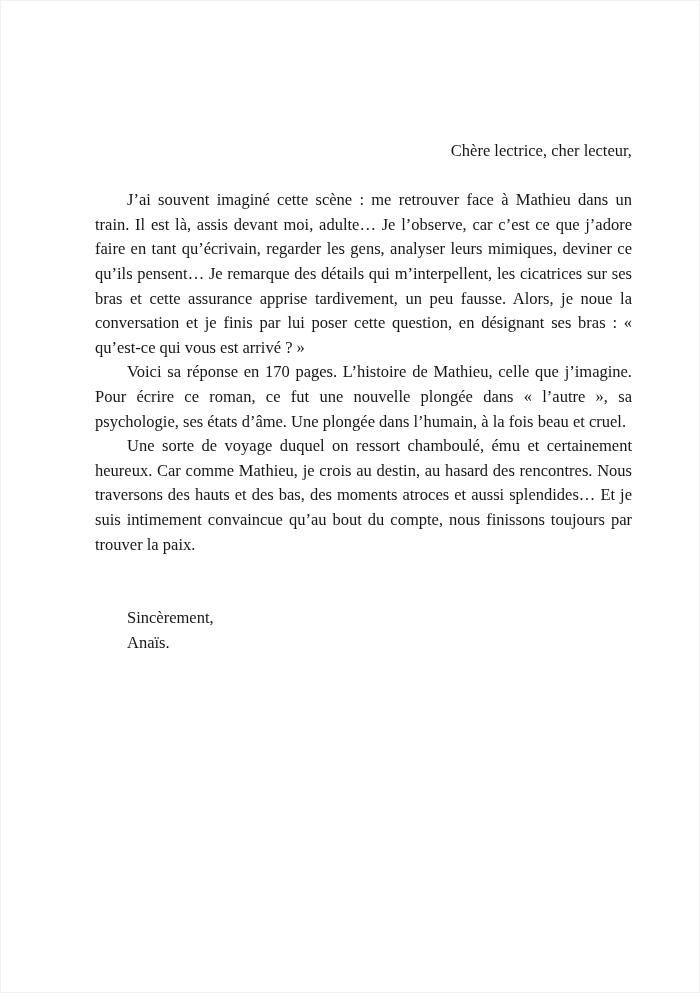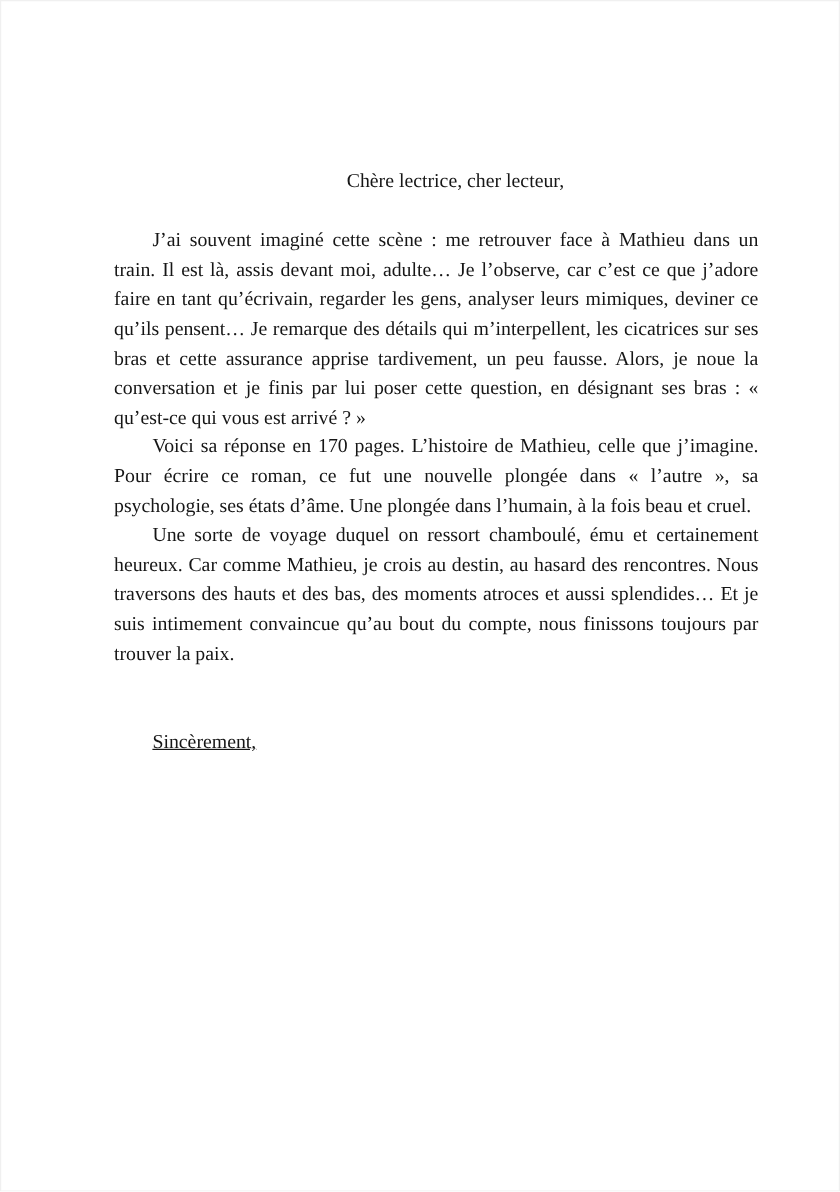--- a/index.html
+++ b/index.html
@@ -25,44 +25,44 @@
     font-size: 16.5px;
     line-height: 24.6px;
     color: #161616;
   }
   .letter-content p {
     margin: 0;
     padding: 0;
   }
   .salutation {
     text-indent: 32px;
-    text-align: center;
+    text-align: right;
     margin-bottom: 24.6px !important;
   }
   .para {
     text-indent: 32px;
     text-align: justify;
     text-justify: inter-word;
   }
   .closing-block {
     margin-top: 49.2px;
-    text-decoration: underline;
   }
   .closing,
   .signature {
     text-indent: 32px;
     text-align: left;
   }
 </style>
 </head>
 <body>
 
 <div class="page">
   <div class="letter-content">
     <p class="salutation">Chère lectrice, cher lecteur,</p>
     <p class="para">J’ai souvent imaginé cette scène : me retrouver face à Mathieu dans un train. Il est là, assis devant moi, adulte… Je l’observe, car c’est ce que j’adore faire en tant qu’écrivain, regarder les gens, analyser leurs mimiques, deviner ce qu’ils pensent… Je remarque des détails qui m’interpellent, les cicatrices sur ses bras et cette assurance apprise tardivement, un peu fausse. Alors, je noue la conversation et je finis par lui poser cette question, en désignant ses bras : « qu’est-ce qui vous est arrivé ? »</p>
     <p class="para">Voici sa réponse en 170 pages. L’histoire de Mathieu, celle que j’imagine. Pour écrire ce roman, ce fut une nouvelle plongée dans « l’autre », sa psychologie, ses états d’âme. Une plongée dans l’humain, à la fois beau et cruel.</p>
     <p class="para">Une sorte de voyage duquel on ressort chamboulé, ému et certainement heureux. Car comme Mathieu, je crois au destin, au hasard des rencontres. Nous traversons des hauts et des bas, des moments atroces et aussi splendides… Et je suis intimement convaincue qu’au bout du compte, nous finissons toujours par trouver la paix.</p>
     <div class="closing-block">
       <p class="closing">Sincèrement,</p>
+      <p class="signature">Anaïs.</p>
     </div>
   </div>
 </div>
 
 </body></html>

